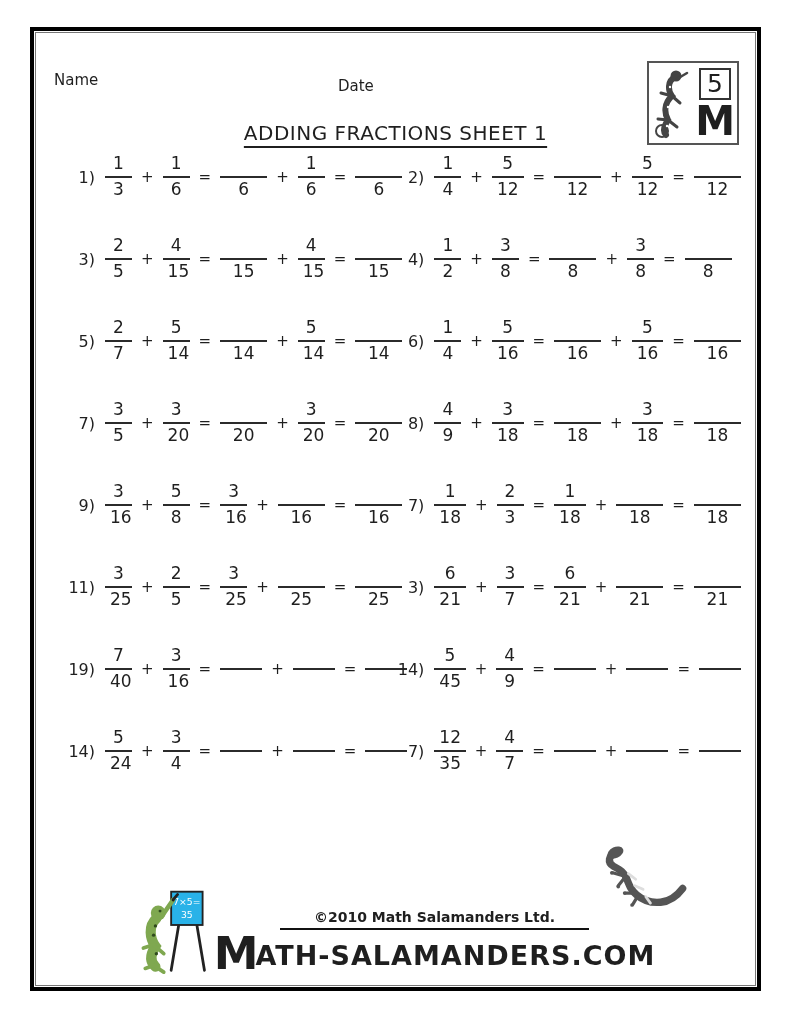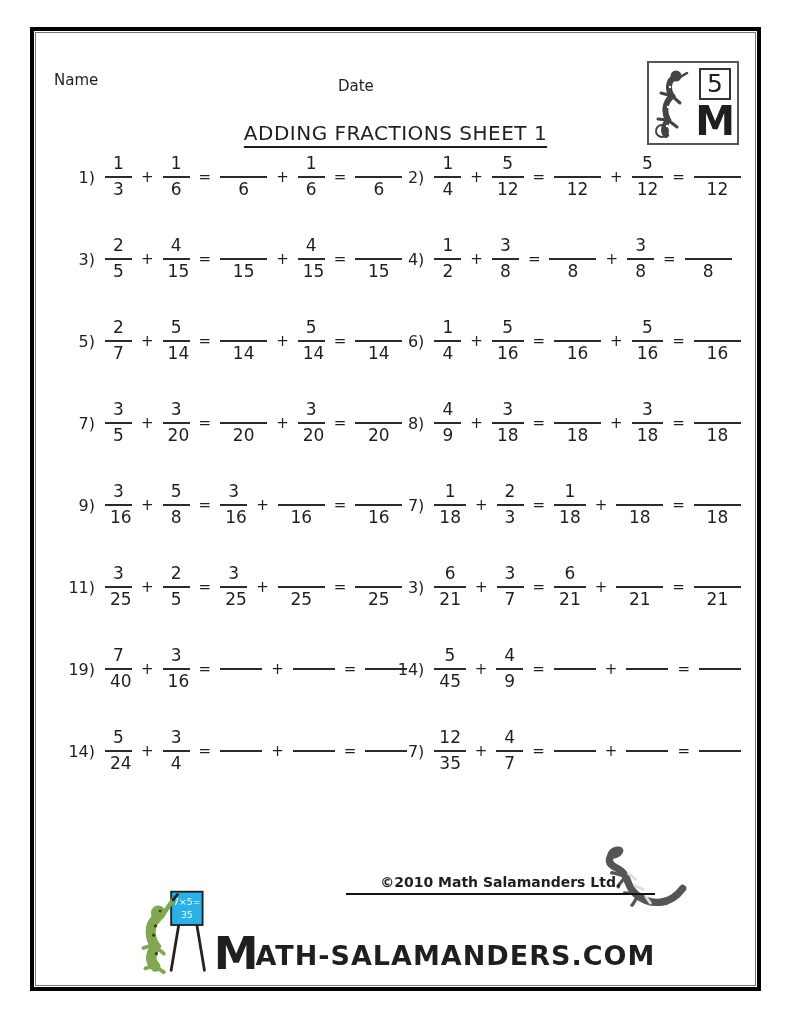--- a/index.html
+++ b/index.html
@@ -31,23 +31,23 @@
   .problem-number { min-width:33px; text-align:right; margin-right:3px; font-size:16px; }
   .op { font-size:15px; margin:0 2px; }
   .frac { display:inline-flex; flex-direction:column; text-align:center; line-height:1.15; min-width:27px; }
   .frac .fn { padding:0 5px 2px; }
   .frac .fd { border-top:2px solid #2b2b2b; padding:2px 5px 0; }
   .frac.blank-num { min-width:47px; }
   .frac.all-blank { min-width:42px; }
 
   
   .footer { position:absolute; left:0; right:0; bottom:8px; display:flex; justify-content:center; align-items:flex-end; gap:4px; }
-  .site-block { text-align:right; }
+  .site-block { text-align:center; }
   .copyright { display:inline-block; font-size:14px; font-weight:700; padding:0 34px 3px; border-bottom:2px solid #111; }
-  .site-name { font-weight:800; font-size:27px; letter-spacing:1px; line-height:1.05; white-space:nowrap;margin-top:35px; }
+  .site-name { font-weight:800; font-size:27px; letter-spacing:1px; line-height:1.05; white-space:nowrap; }
   .site-name .bigM { font-size:45px; font-weight:800; letter-spacing:-4px; vertical-align:-4px; margin-right:1px; }
   .gecko-wrap { position:absolute; right:65px; bottom:62px; }
 </style>
 </head>
 <body>
 
 <div class="sheet">
   <div class="sheet-inner">
 
     <div class="head-row">

